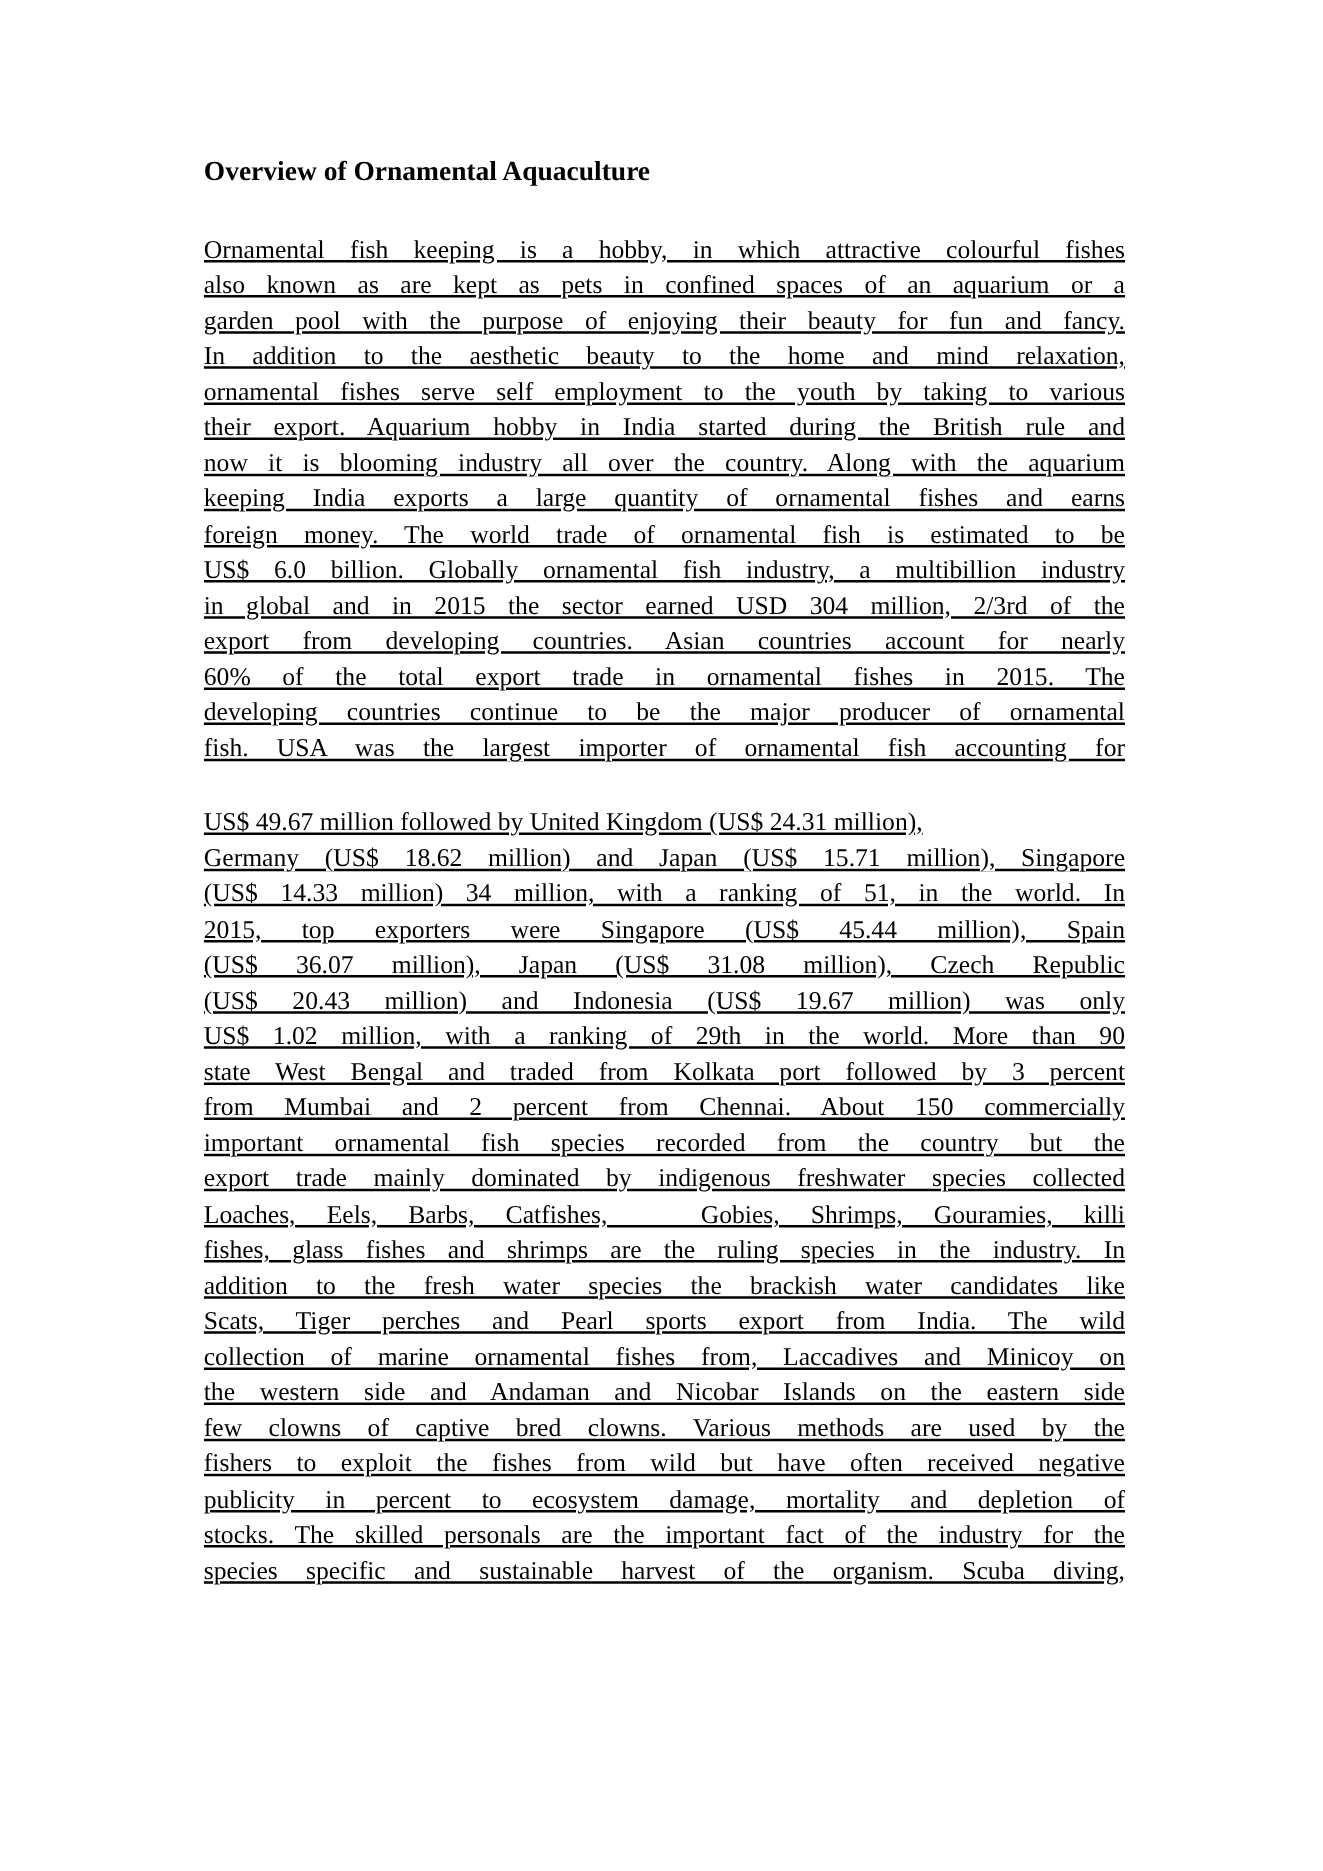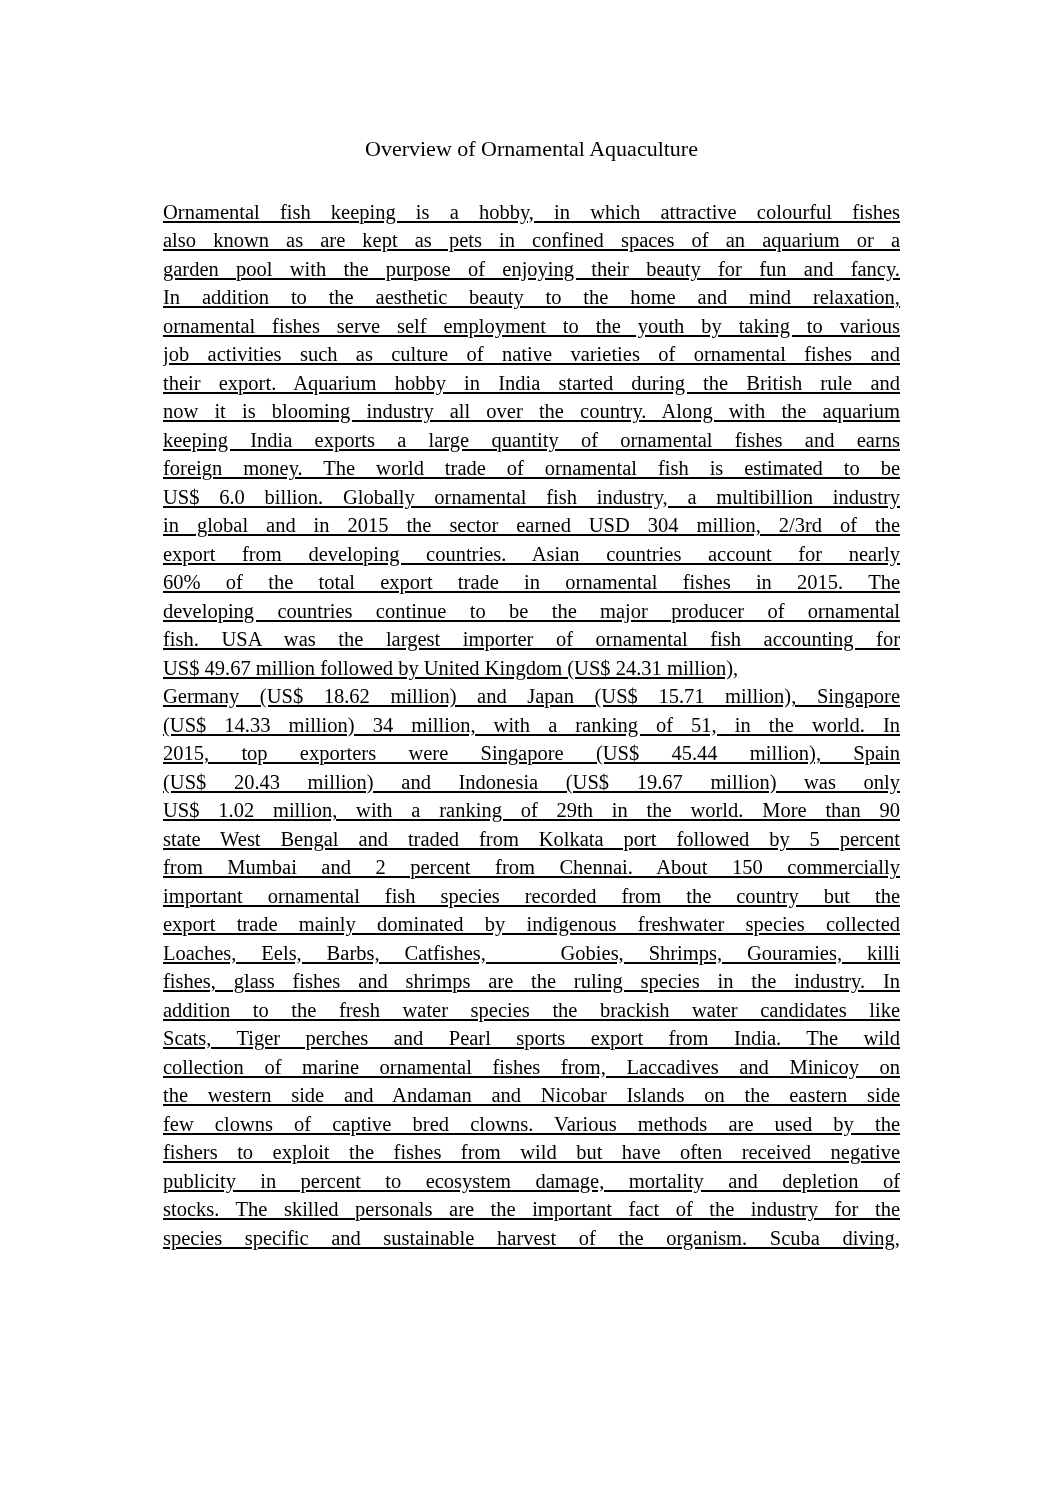--- a/index.html
+++ b/index.html
@@ -14,69 +14,69 @@
     background: #ffffff;
     box-sizing: border-box;
     padding: 123px 158px 0 163px;
     font-family: "Liberation Serif", "DejaVu Serif", serif;
     color: #000000;
     overflow: hidden;
   }
   .doc-title {
     font-size: 22px;
     line-height: 28.5px;
-    font-weight: normal;
-    text-align: center;
-    margin: 12px 0 34px 0;
+    font-weight: bold;
+    margin: 0 0 34px 0;
   }
   .doc-body {
     width: 737px;
     text-decoration: underline;
   }
   .line {
     font-size: 20.5px;
     line-height: 28.5px;
     height: 28.5px;
     overflow: hidden;
     text-align: justify;
     text-align-last: justify;
   }
   .line.short {
     text-align-last: left;
+    margin-top: 31px;
   }
 </style>
 </head>
 <body>
 
 <div class="page">
   <h1 class="doc-title">Overview of Ornamental Aquaculture</h1>
   <div class="doc-body">
       <div class="line">Ornamental fish keeping is a hobby, in which attractive colourful fishes</div>
       <div class="line">also known as are kept as pets in confined spaces of an aquarium or a</div>
       <div class="line">garden pool with the purpose of enjoying their beauty for fun and fancy.</div>
       <div class="line">In addition to the aesthetic beauty to the home and mind relaxation,</div>
       <div class="line">ornamental fishes serve self employment to the youth by taking to various</div>
-      <div class="line">job activities such as culture of native varieties of ornamental fishes and</div>
       <div class="line">their export. Aquarium hobby in India started during the British rule and</div>
       <div class="line">now it is blooming industry all over the country. Along with the aquarium</div>
       <div class="line">keeping India exports a large quantity of ornamental fishes and earns</div>
       <div class="line">foreign money. The world trade of ornamental fish is estimated to be</div>
       <div class="line">US$ 6.0 billion. Globally ornamental fish industry, a multibillion industry</div>
       <div class="line">in global and in 2015 the sector earned USD 304 million, 2/3rd of the</div>
       <div class="line">export from developing countries. Asian countries account for nearly</div>
       <div class="line">60% of the total export trade in ornamental fishes in 2015. The</div>
       <div class="line">developing countries continue to be the major producer of ornamental</div>
       <div class="line">fish. USA was the largest importer of ornamental fish accounting for</div>
       <div class="line short">US$ 49.67 million followed by United Kingdom (US$ 24.31 million),</div>
       <div class="line">Germany (US$ 18.62 million) and Japan (US$ 15.71 million), Singapore</div>
       <div class="line">(US$ 14.33 million) 34 million, with a ranking of 51, in the world. In</div>
       <div class="line">2015, top exporters were Singapore (US$ 45.44 million), Spain</div>
+      <div class="line">(US$ 36.07 million), Japan (US$ 31.08 million), Czech Republic</div>
       <div class="line">(US$ 20.43 million) and Indonesia (US$ 19.67 million) was only</div>
       <div class="line">US$ 1.02 million, with a ranking of 29th in the world. More than 90</div>
-      <div class="line">state West Bengal and traded from Kolkata port followed by 5 percent</div>
+      <div class="line">state West Bengal and traded from Kolkata port followed by 3 percent</div>
       <div class="line">from Mumbai and 2 percent from Chennai. About 150 commercially</div>
       <div class="line">important ornamental fish species recorded from the country but the</div>
       <div class="line">export trade mainly dominated by indigenous freshwater species collected</div>
       <div class="line">Loaches, Eels, Barbs, Catfishes, &nbsp; Gobies, Shrimps, Gouramies, killi</div>
       <div class="line">fishes, glass fishes and shrimps are the ruling species in the industry. In</div>
       <div class="line">addition to the fresh water species the brackish water candidates like</div>
       <div class="line">Scats, Tiger perches and Pearl sports export from India. The wild</div>
       <div class="line">collection of marine ornamental fishes from, Laccadives and Minicoy on</div>
       <div class="line">the western side and Andaman and Nicobar Islands on the eastern side</div>
       <div class="line">few clowns of captive bred clowns. Various methods are used by the</div>

